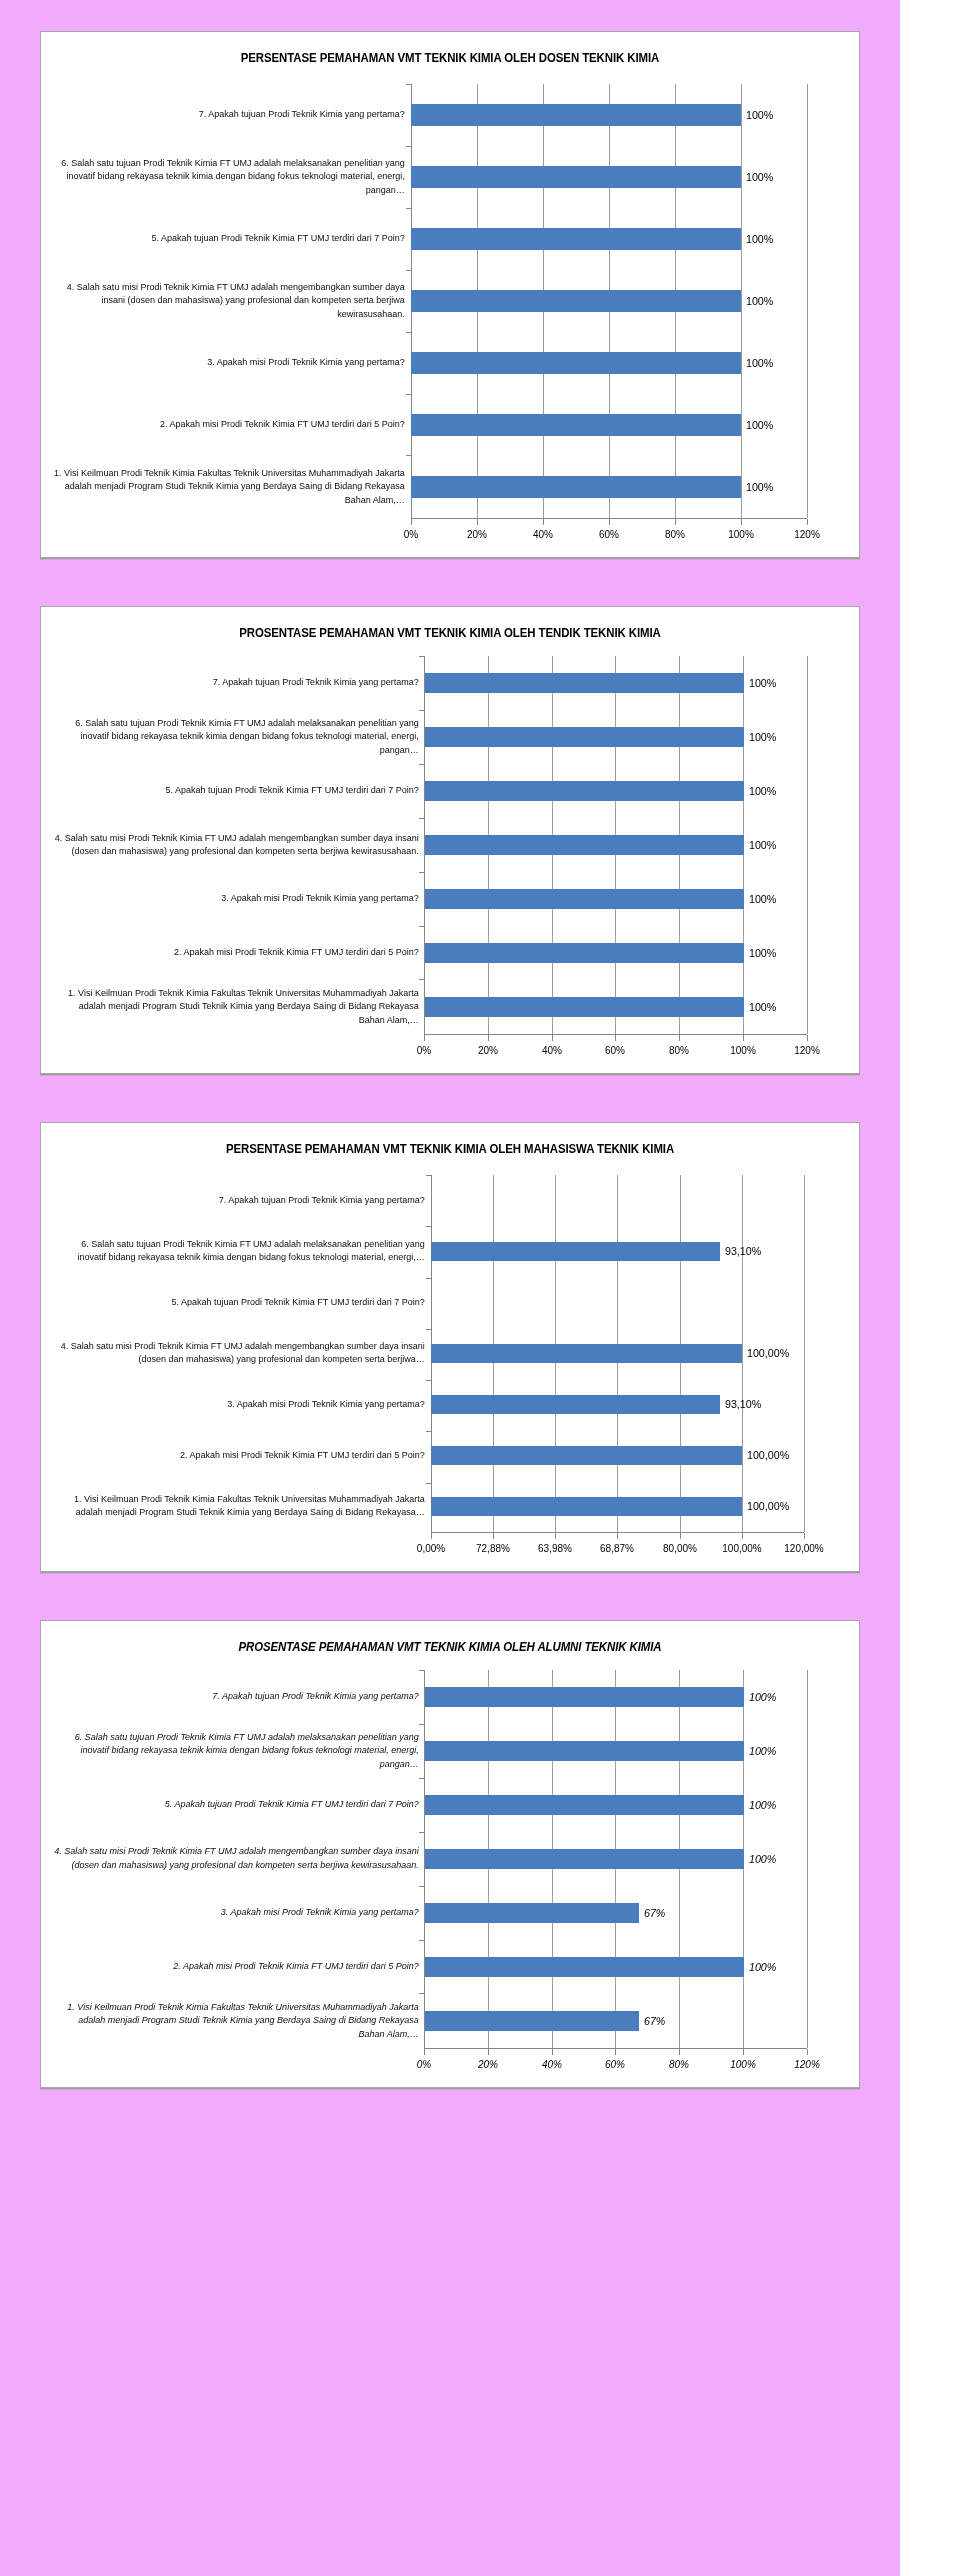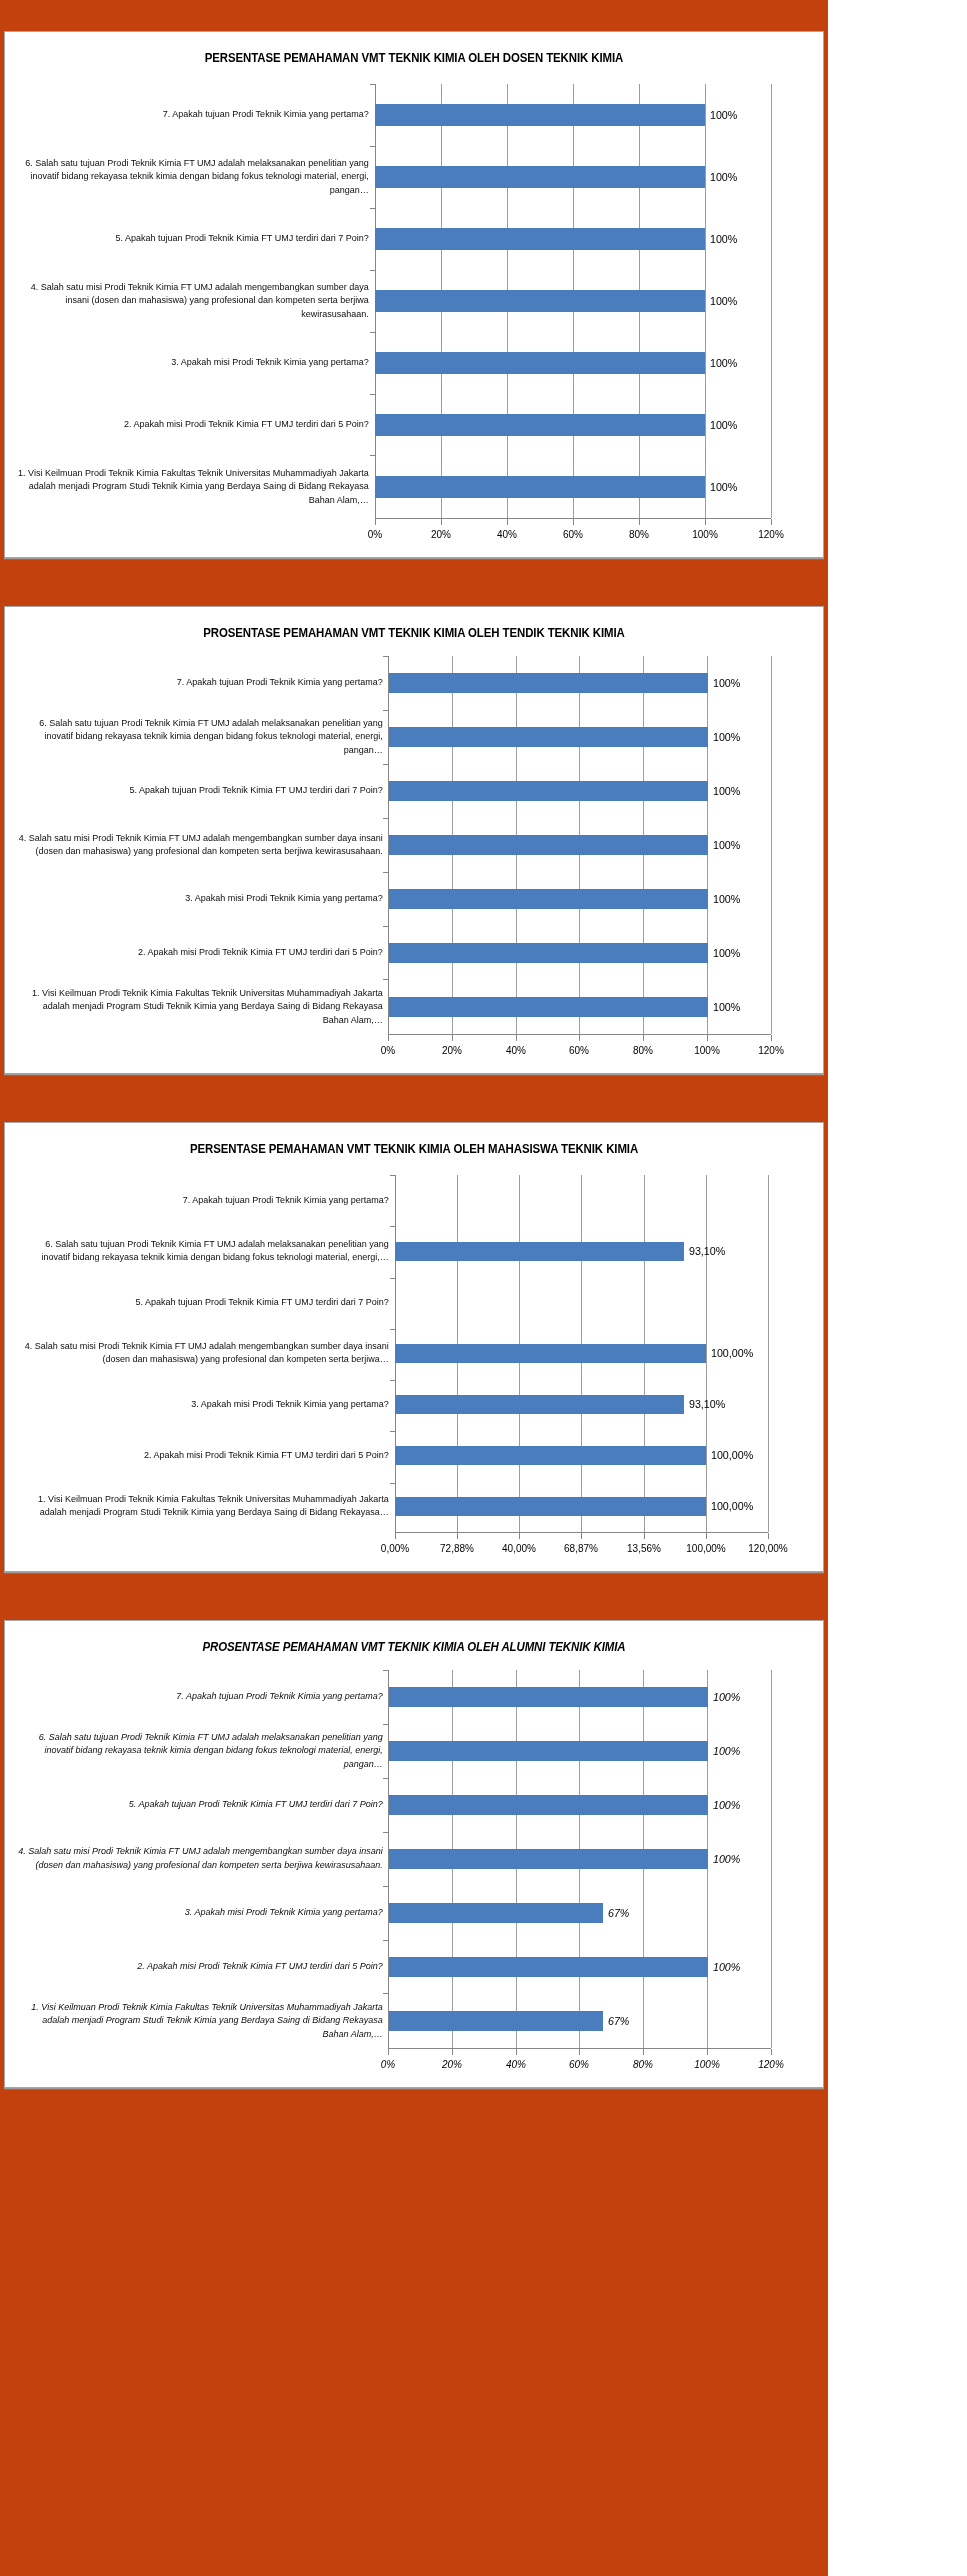--- a/index.html
+++ b/index.html
@@ -3,25 +3,25 @@
 <meta charset="utf-8">
 <style>
   html,body{margin:0;padding:0;background:#ffffff;}
   body{
     width:968px;
     font-family:"Liberation Sans", sans-serif;
     color:#000;
     -webkit-font-smoothing:antialiased;
   }
   .page{
-    width:828px;
+    width:900px;
     min-height:2576px;
     box-sizing:border-box;
     padding:31px 0 32px 0;
-    background:#c2410c;
+    background:#f0abfc;
   }
 
   
   .chart-card{
     box-sizing:border-box;
     margin:0 auto 48px auto;
     background:#ffffff;
     border:0.7px solid #a6a6a6;
     box-shadow:0 1.3px 0 0 #9b9b9b;
     padding:0;
@@ -413,23 +413,23 @@
             <div class="tick" style="left: 62px;"></div>
             <div class="tick" style="left: 124px;"></div>
             <div class="tick" style="left: 186px;"></div>
             <div class="tick" style="left: 249px;"></div>
             <div class="tick" style="left: 311px;"></div>
             <div class="tick" style="left: 373px;"></div>
           </div>
           <div class="xlabels">
             <div class="xlabel" style="left: 0px;">0,00%</div>
             <div class="xlabel" style="left: 62px;">72,88%</div>
-            <div class="xlabel" style="left: 124px;">40,00%</div>
+            <div class="xlabel" style="left: 124px;">63,98%</div>
             <div class="xlabel" style="left: 186px;">68,87%</div>
-            <div class="xlabel" style="left: 249px;">13,56%</div>
+            <div class="xlabel" style="left: 249px;">80,00%</div>
             <div class="xlabel" style="left: 311px;">100,00%</div>
             <div class="xlabel" style="left: 373px;">120,00%</div>
           </div>
         </div>
         <div style="height: 12px;"></div>
       </div>
   </div>
 
   <div class="chart-card" id="card-3" style="width: 820px;">
     <div class="chart-title single">PROSENTASE PEMAHAMAN VMT TEKNIK KIMIA OLEH ALUMNI TEKNIK KIMIA</div>

